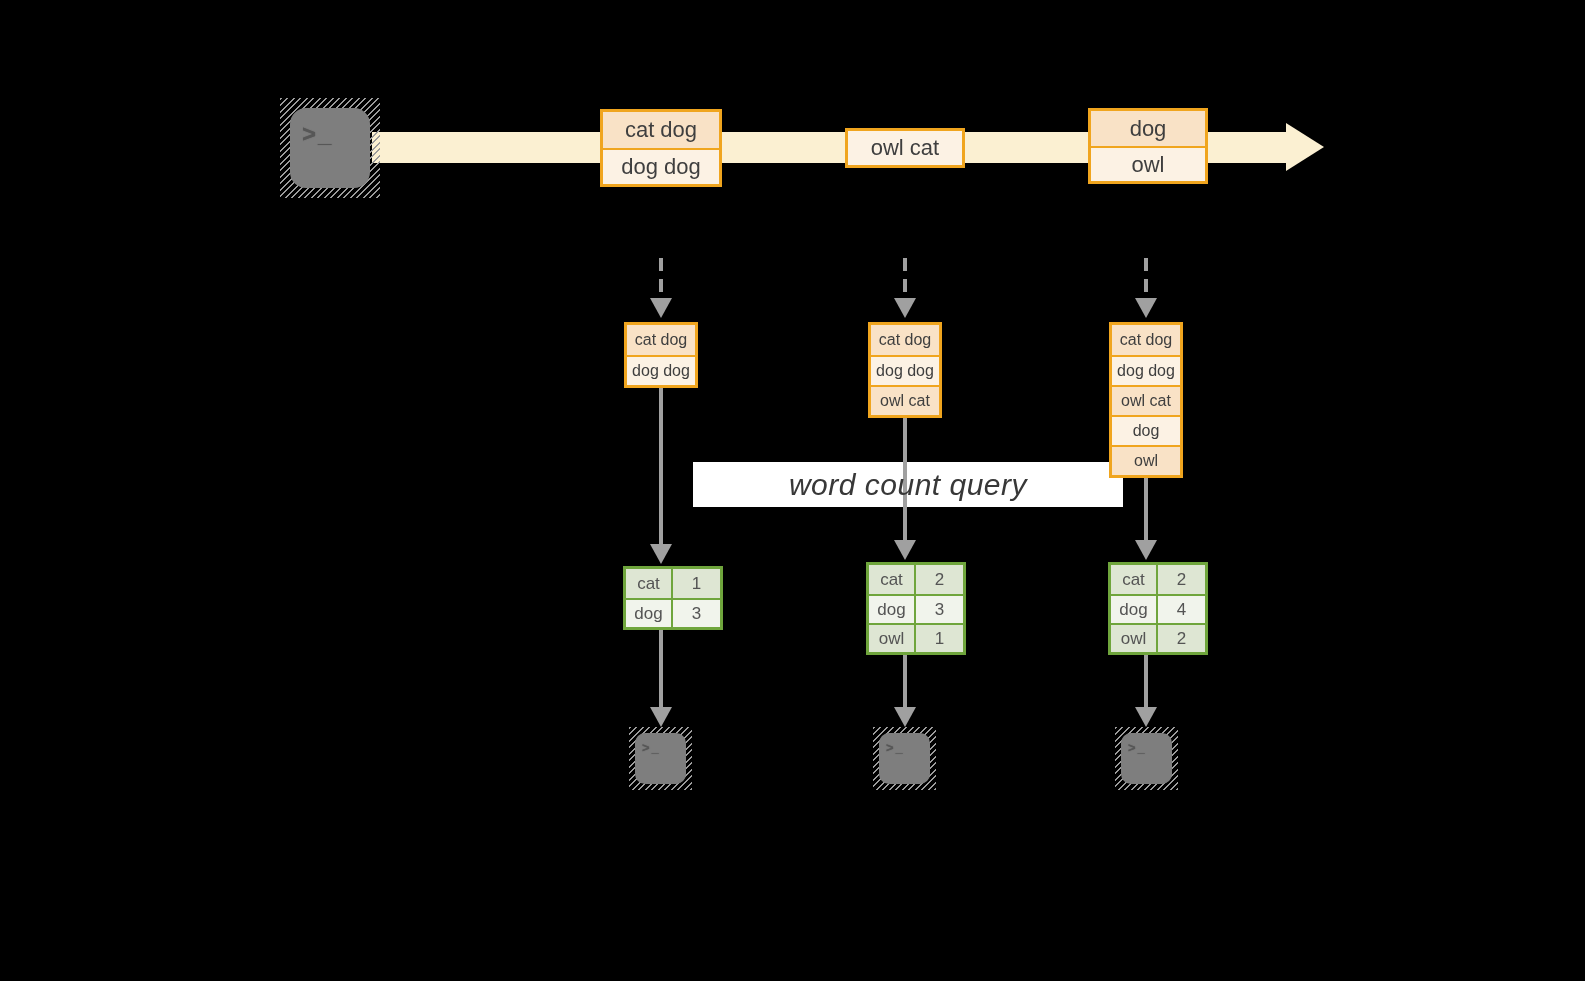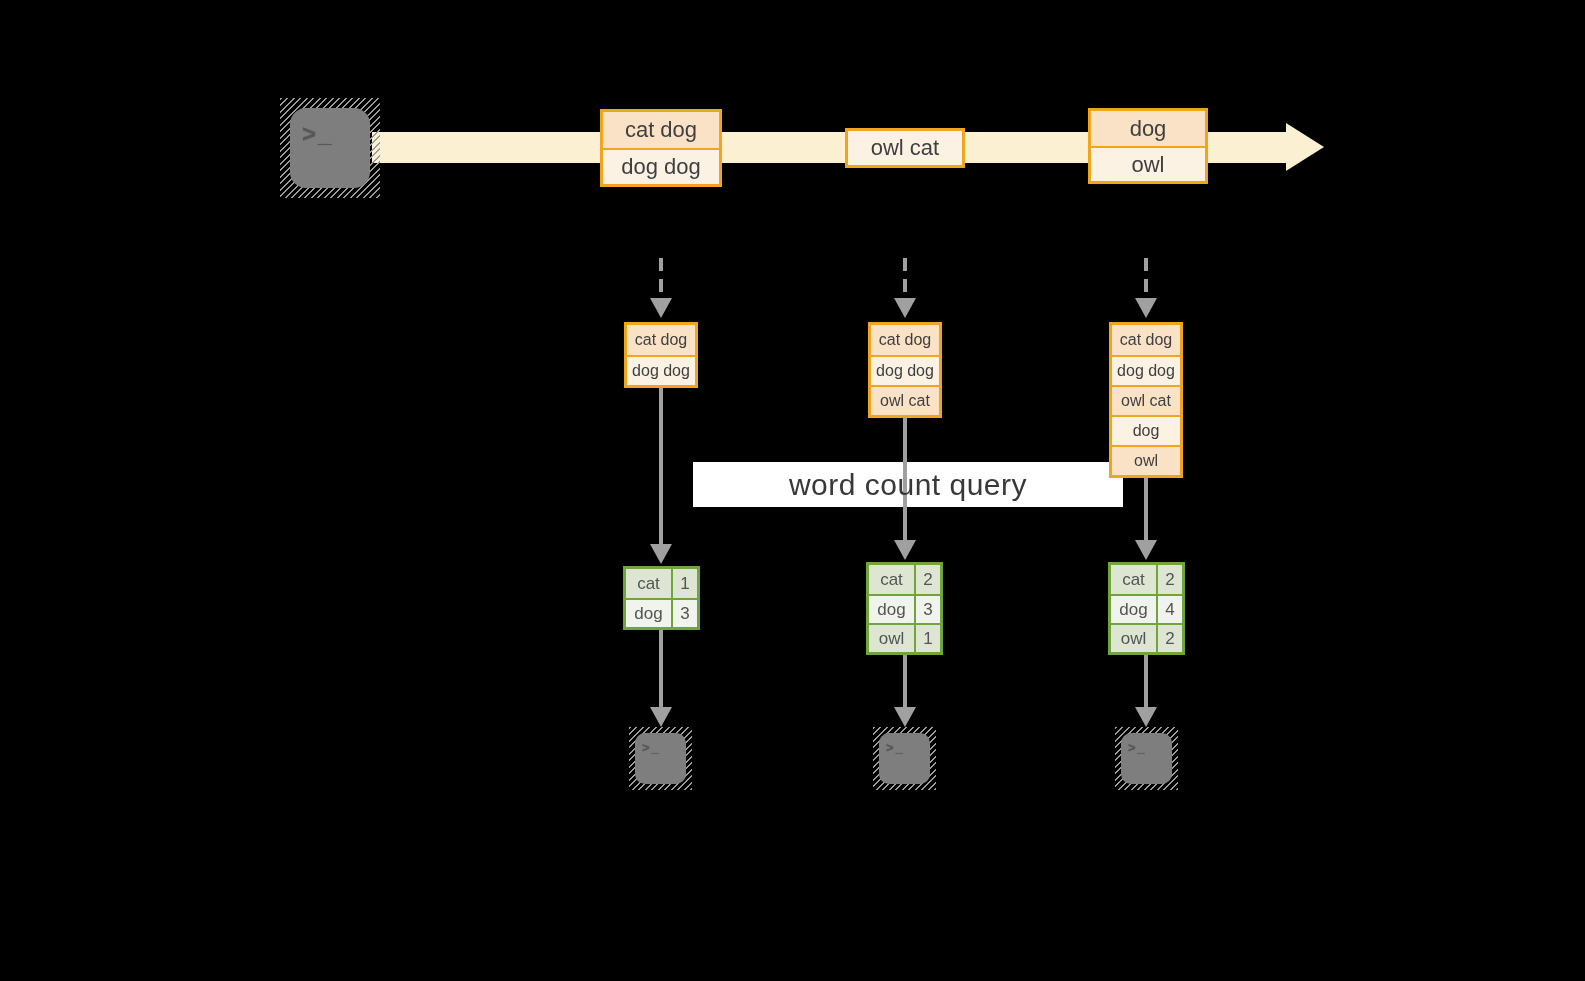--- a/index.html
+++ b/index.html
@@ -32,39 +32,39 @@
   .obox .orow{
     display:flex;align-items:center;justify-content:center;
     color:var(--ink,#3F3F3F);
   }
   .obox .orow + .orow{border-top:2px solid var(--amber,#F0A51E);}
   .orow.dark{background:var(--fill_dark,#F9E2C6);}
   .orow.light{background:var(--fill_light,#FCF2E4);}
   .obox.big .orow{height:36px;font-size:22px;}
   .obox.sm  .orow{height:30px;font-size:16px;}
   
-  .gtable{position:absolute;z-index:3;border:3px solid var(--green,#6FA53C);width:77px;}
+  .gtable{position:absolute;z-index:3;border:3px solid var(--green,#6FA53C);width:100px;}
   .grow{display:flex;height:29px;font-size:17px;color:#545454;}
   .grow + .grow{border-top:2px solid var(--green,#6FA53C);}
   .grow.dark  > div{background:var(--green_dark,#DEE6D3);}
   .grow.light > div{background:var(--green_light,#F1F4EC);}
   .gword{width:45px;display:flex;align-items:center;justify-content:center;}
   .gnum{flex:1;border-left:2px solid var(--green,#6FA53C);display:flex;align-items:center;justify-content:center;}
   
   .vline{position:absolute;z-index:2;width:4px;background:var(--arrow,#A0A0A0);}
   .vdash{position:absolute;z-index:2;width:4px;
     background:repeating-linear-gradient(180deg,var(--arrow,#A0A0A0) 0 13px,transparent 13px 21px);}
   .ahead{position:absolute;z-index:2;width:0;height:0;
     border-left:11px solid transparent;border-right:11px solid transparent;
     border-top:20px solid var(--arrow,#A0A0A0);}
   
   .qband{position:absolute;z-index:1;background:var(--query_bg,#FFFFFF);}
   .qtext{
     position:absolute;z-index:4;display:flex;align-items:center;justify-content:center;
-    font-size:30px;font-weight:300;letter-spacing:.5px;color:#383838;
+    font-size:30px;font-weight:300;letter-spacing:.5px;color:#383838;font-style:italic;
   }
 </style>
 </head>
 <body>
 
 <div class="stage">
 
   <div class="band" style="left:372px;top:132px;width:914px;height:31px"></div>
   <div class="band-head" style="left:1286px;top:123px"></div>
 

